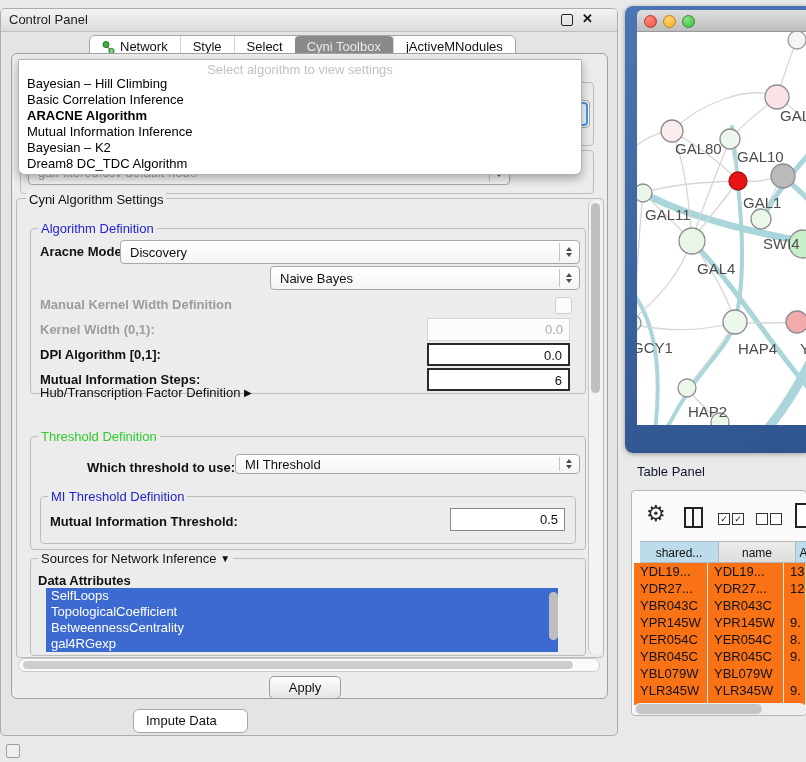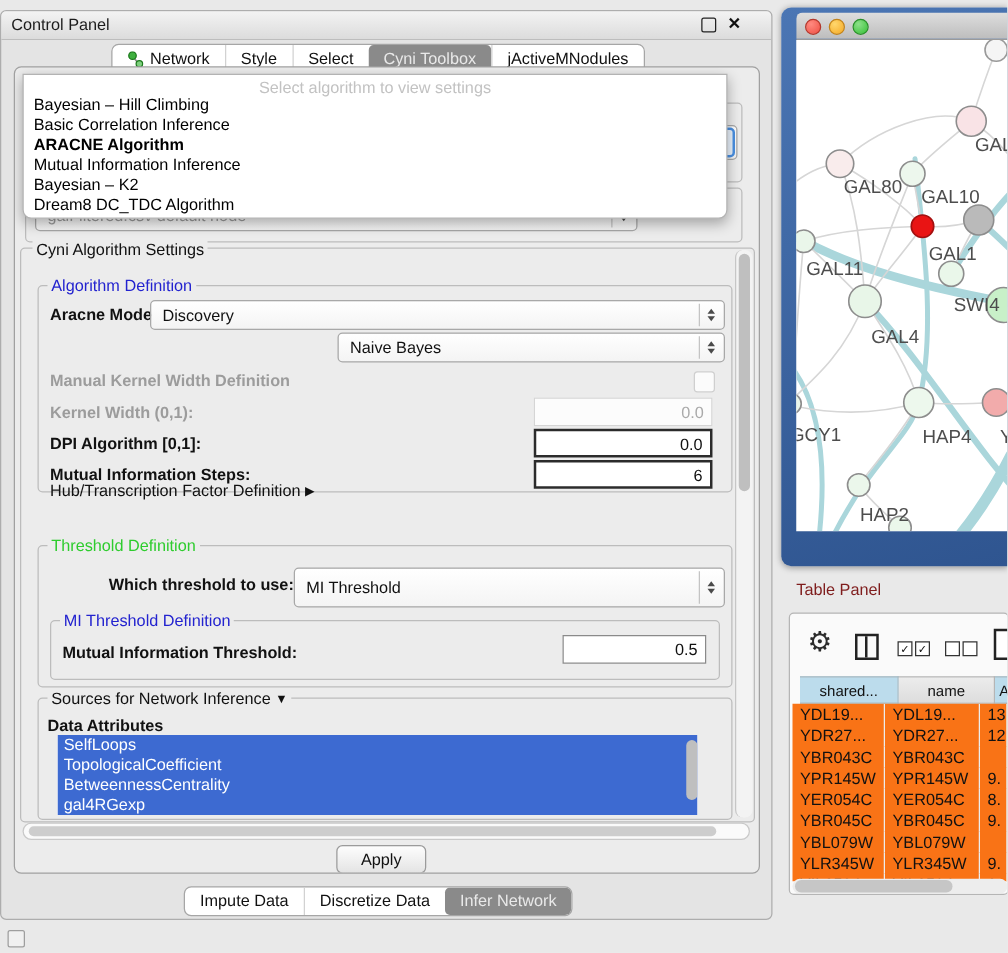--- a/index.html
+++ b/index.html
@@ -13,21 +13,21 @@
       border-radius:4px 4px 0 0;}
   .cp-title .t{position:absolute;left:8px;top:3px;font-size:13px;color:#1c1c1c;}
   .win-restore{position:absolute;left:560px;top:5px;width:10px;height:10px;border:1.6px solid #222;border-radius:2px;}
   .win-close{position:absolute;left:581px;top:2px;font-size:13px;font-weight:bold;color:#111;}
   .seg{position:absolute;display:flex;background:#fff;border:1px solid #a6a6a6;border-radius:6px;
        height:22px;line-height:22px;font-size:13px;overflow:hidden;}
   .seg .s{padding:0 12px;white-space:nowrap;color:#111;border-left:1px solid #d2d2d2;display:flex;align-items:center;gap:5px;}
   .seg .s:first-child{border-left:none;}
   .seg .s.sel{background:#8a8a8a;color:#e9e9e9;border-left:none;border-radius:4px;margin:0;}
   .top-tabs{left:88px;top:26px;}
-  .bottom-tabs{left:146px;top:700px;}
+  .bottom-tabs{left:132px;top:700px;flex-direction:column;}
   .cp-content{position:absolute;left:10px;top:44px;width:597px;height:646px;background:#ececec;
       border:1px solid #a0a0a0;border-radius:6px;box-sizing:border-box;overflow:hidden;}
   
   .grp{position:absolute;border:1px solid #bcbcbc;border-radius:4px;}
   .grp-title{position:absolute;font-size:13px;background:#ececec;padding:0 3px;white-space:nowrap;}
   .blue{color:#2323cf;} .green{color:#2ecc2e;}
   
   .combo{position:absolute;background:linear-gradient(#ffffff,#f4f4f4);border:1px solid #a8a8a8;
          border-radius:4px;font-size:13px;box-sizing:border-box;}
   .combo .val{position:absolute;left:9px;top:50%;transform:translateY(-50%);}
@@ -63,21 +63,21 @@
   .grip{position:absolute;left:6px;top:744px;width:12px;height:12px;border:1px solid #9e9e9e;background:#f0f0f0;border-radius:2px;}
   
   .net{position:absolute;left:625px;top:6px;width:181px;height:447px;
        background:linear-gradient(165deg,#4b76b4,#2f5590);border-radius:8px 0 0 8px;
        box-shadow:0 1px 5px rgba(0,0,0,.35);}
   .net-title{position:absolute;left:12px;top:4px;width:169px;height:22px;
        background:linear-gradient(#dedede,#bdbdbd);border-radius:5px 0 0 0;border-bottom:1px solid #9a9a9a;box-sizing:border-box;}
   .light{position:absolute;top:5px;width:13px;height:13px;border-radius:50%;box-sizing:border-box;}
   .net-canvas{position:absolute;left:12px;top:26px;width:169px;height:393px;background:#fff;overflow:hidden;}
   
-  .tp-label{position:absolute;left:637px;top:464px;font-size:13px;color:#7f1d1d;}
+  .tp-label{position:absolute;left:637px;top:464px;font-size:13px;color:#0f172a;}
   .tp{position:absolute;left:631px;top:490px;width:176px;height:226px;background:#fafafa;
       border:1px solid #b5b5b5;border-radius:4px;box-sizing:border-box;overflow:hidden;}
   .gear{position:absolute;left:14px;top:10px;font-size:22px;color:#2c2c2c;}
   .icon-split{position:absolute;left:52px;top:16px;width:15px;height:17px;border:2px solid #222;}
   .icon-split span{display:block;width:50%;height:100%;border-right:2px solid #222;box-sizing:border-box;}
   .cb{position:absolute;width:10px;height:10px;border:1.5px solid #333;font-size:9px;line-height:10px;
       text-align:center;color:#111;background:#fff;}
   .icon-file{position:absolute;left:163px;top:12px;width:16px;height:21px;border:2px solid #222;background:#fff;}
   .tp-head{position:absolute;left:8px;top:50px;width:172px;height:22px;display:flex;font-size:12px;}
   .tp-head .hc{box-sizing:border-box;border:1px solid #a9bac2;border-left:none;text-align:center;padding-top:4px;overflow:hidden;white-space:nowrap;}
@@ -186,21 +186,21 @@
 
       <span class="expander" style="left:28px;top:331px;">
         <span>Hub/Transcription Factor Definition</span>
         <span class="tri"> ▶</span>
       </span>
 
       <div class="grp" style="left:18px;top:382px;width:554px;height:112px;"></div>
       <span class="grp-title green" style="left:26px;top:375px;">Threshold Definition</span>
 
       <span class="lbl" style="left:75px;top:406px;">Which threshold to use:</span>
-      <div class="combo" style="left:223px;top:400px;width:345px;height:32px;">
+      <div class="combo" style="left:223px;top:400px;width:345px;height:20px;">
         <span class="val">MI Threshold</span>
         <span class="stepper">
             <span class="arr-up"></span>
             <span class="arr-dn"></span>
           </span>
       </div>
 
       <div class="grp" style="left:28px;top:442px;width:534px;height:46px;"></div>
       <span class="grp-title blue" style="left:36px;top:435px;">MI Threshold Definition</span>
       <span class="lbl" style="left:38px;top:460px;">Mutual Information Threshold:</span>

